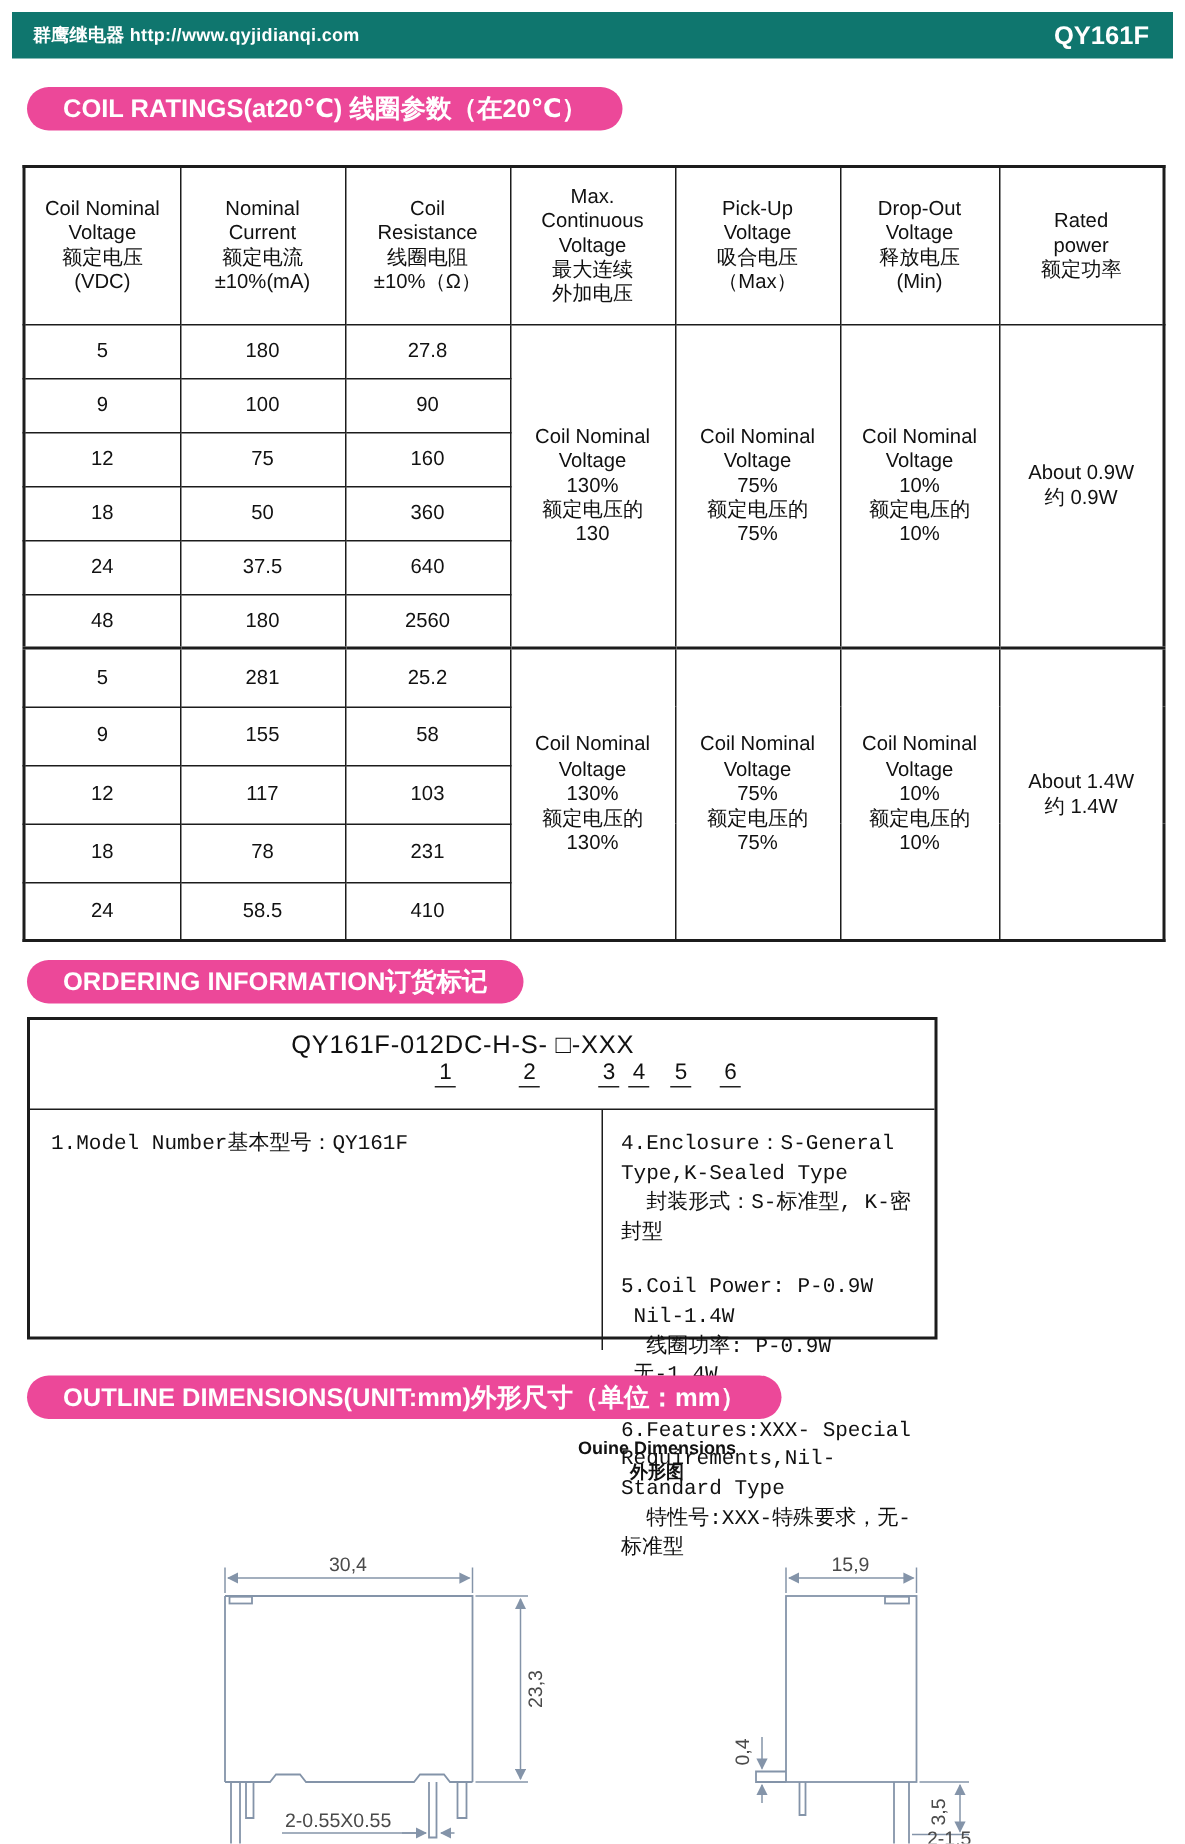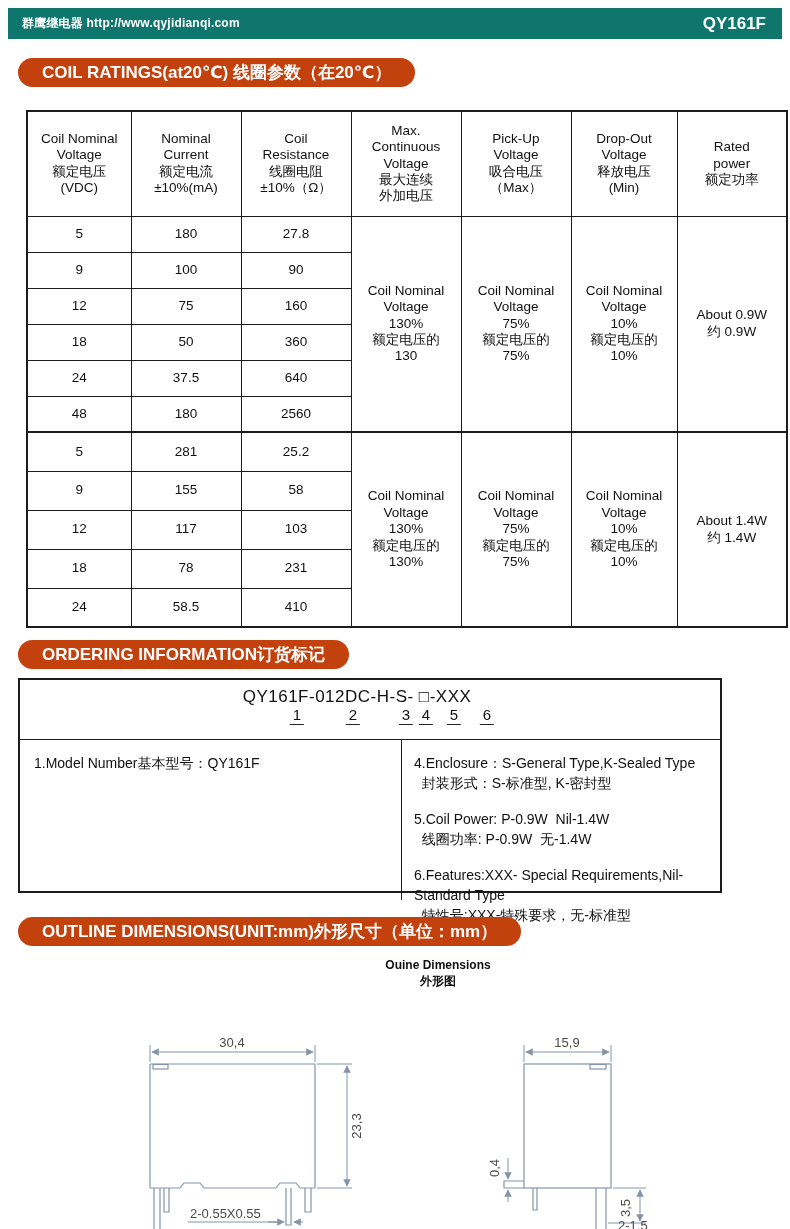--- a/index.html
+++ b/index.html
@@ -13,66 +13,66 @@
   .topbar{
     position:absolute;left:8px;top:8px;width:774px;height:31px;
     background:#0f766e;color:#fff;display:flex;align-items:center;
     justify-content:space-between;box-sizing:border-box;padding:0 16px 0 14px;
   }
   .topbar .brand{font-size:12px;font-weight:bold;letter-spacing:.2px;}
   .topbar .model{font-size:17px;font-weight:bold;}
 
   
   .pill{
-    position:absolute;left:18px;background:#c2410c;color:#fff;
+    position:absolute;left:18px;background:#ec4899;color:#fff;
     font-size:17px;font-weight:bold;line-height:29px;height:29px;
     border-radius:15px;padding:0 24px;white-space:nowrap;
   }
   .pill.coil{top:58px;}
   .pill.order{top:640px;}
   .pill.outline{top:917px;}
 
   
   table.coil{
-    position:absolute;left:26px;top:110px;width:760px;
+    position:absolute;left:15px;top:110px;width:760px;
     border-collapse:collapse;table-layout:fixed;
   }
   table.coil th,table.coil td{
     border:1px solid #1c1c1c;text-align:center;vertical-align:middle;
     font-size:13.5px;line-height:1.22;padding:0 2px;box-sizing:border-box;
   }
   table.coil th{font-weight:normal;height:105px;}
   table.coil{border:2px solid #1c1c1c;}
   tr.r1{height:36px;}
   tr.r2{height:39px;}
   tr.gsep td{border-top:2.5px solid #1c1c1c;}
   td.val{font-size:14px;}
 
   
   .ordbox{
-    position:absolute;left:18px;top:678px;width:704px;height:215px;
+    position:absolute;left:18px;top:678px;width:607px;height:215px;
     border:2px solid #1c1c1c;box-sizing:border-box;
   }
   .ordcode{
     border-bottom:1.5px solid #1c1c1c;height:53px;box-sizing:border-box;
     text-align:center;position:relative;
   }
   .ordcode .code{
     display:block;margin-top:7px;font-size:17px;letter-spacing:.5px;
     position:relative;left:-13px;
   }
   .ord-digits{position:relative;height:24px;}
   .ord-digits span{
     position:absolute;top:0;transform:translateX(-50%);
     font-size:15px;border-bottom:1.5px solid #222;padding:0 3px;line-height:1.1;
   }
   .d1{left:277px;} .d2{left:333px;} .d3{left:386px;} .d4{left:406px;}
   .d5{left:434px;} .d6{left:467px;}
 
-  .orditems{display:flex;height:160px;}
+  .orditems{display:flex;height:160px;font-family:Liberation Mono, monospace;}
   .ordcol{box-sizing:border-box;padding:14px 8px 8px 14px;display:flex;
     flex-direction:column;gap:17px;}
   .ordcol.left{width:382px;border-right:1.5px solid #1c1c1c;}
   .ordcol.right{flex:1;padding-left:12px;}
   .orditem{font-size:14px;line-height:1.4;}
 
   
   .ocaption{
     position:absolute;left:348px;top:958px;width:180px;text-align:center;
     font-size:12px;font-weight:bold;line-height:1.3;

